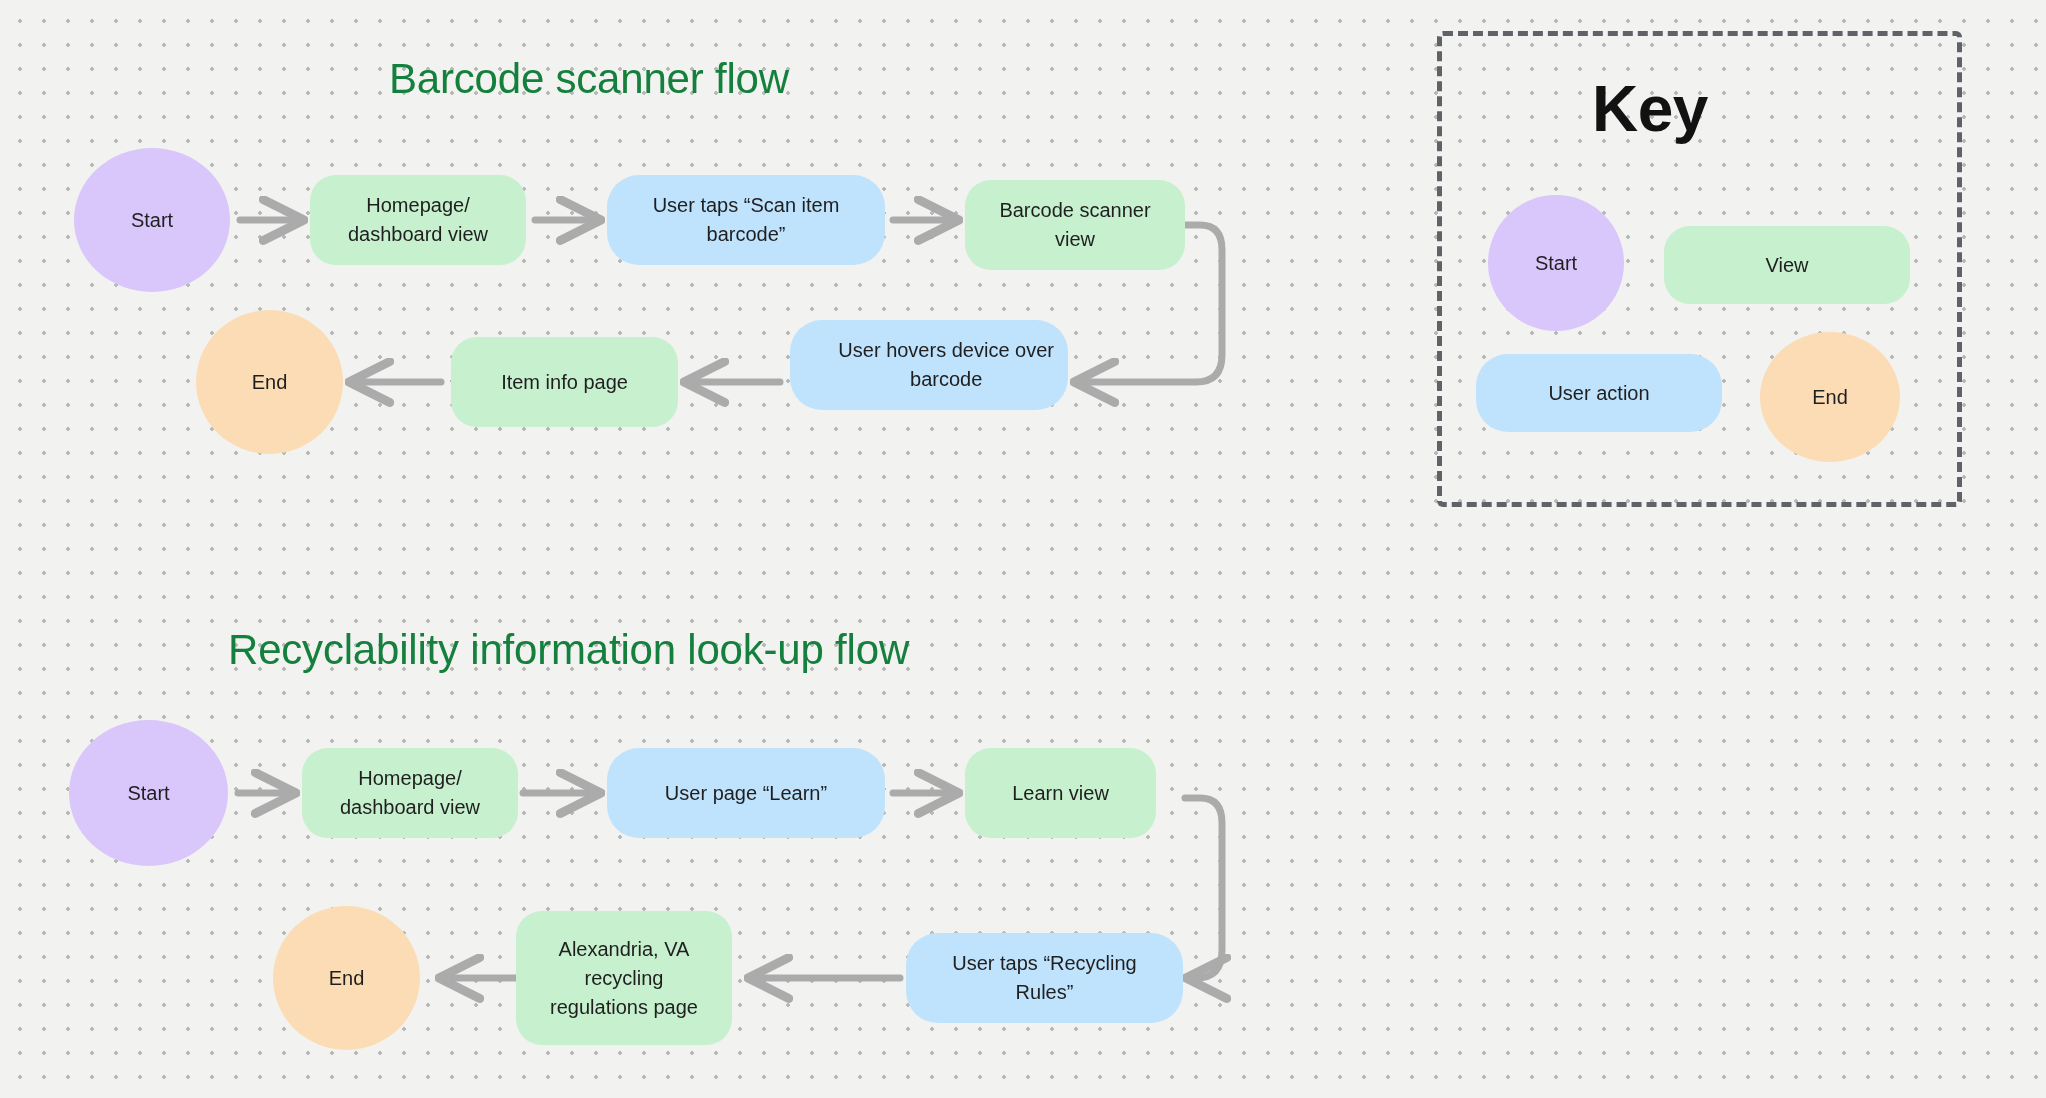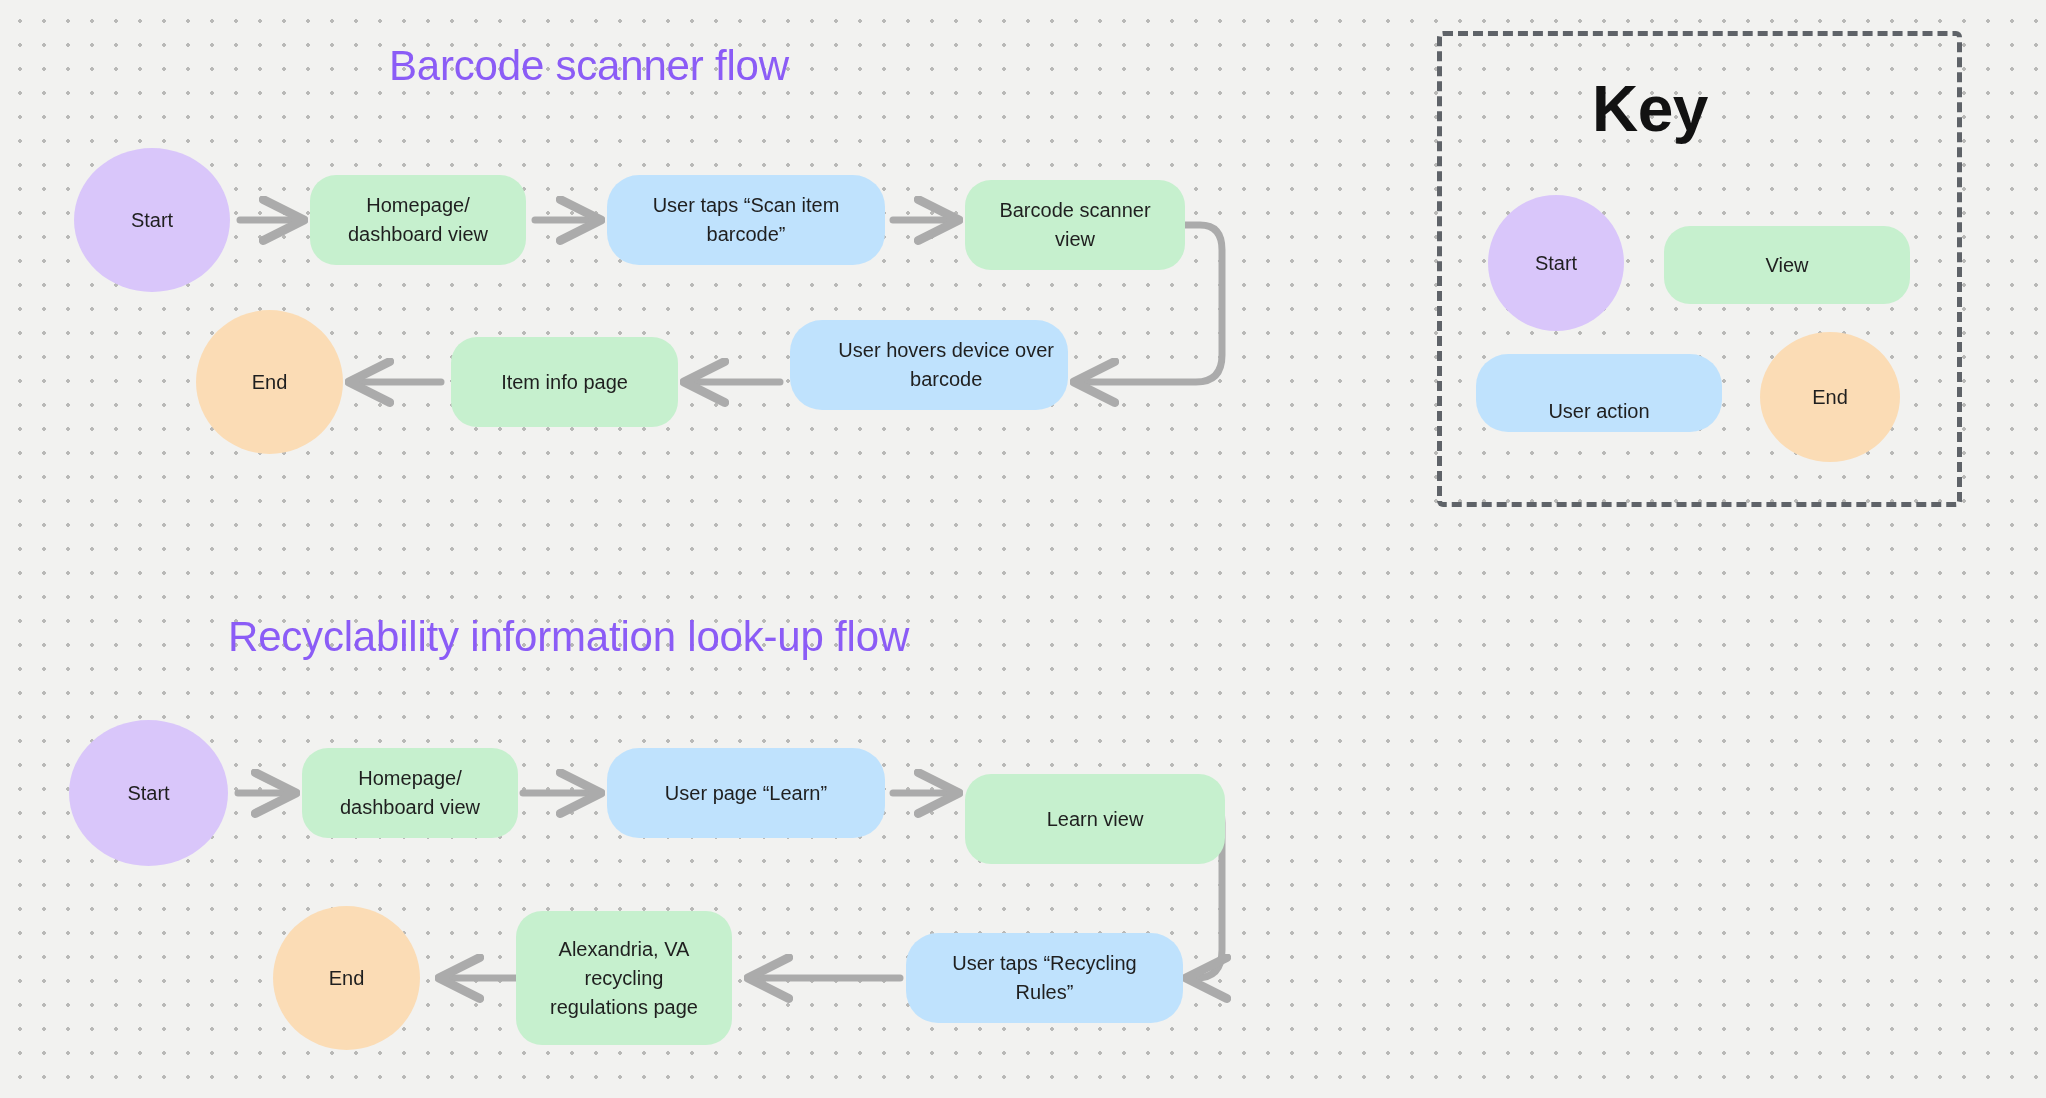--- a/index.html
+++ b/index.html
@@ -31,23 +31,24 @@
     width: 2046px;
     height: 1098px;
     pointer-events: none;
     overflow: visible;
   }
 
   .flow-title {
     position: absolute;
     font-size: 42px;
     font-weight: 400;
-    color: #8b5cf6;
+    color: #15803d;
     letter-spacing: -0.2px;
     white-space: nowrap;
+    margin-top: 13px;
   }
 
   .node {
     position: absolute;
     display: flex;
     align-items: center;
     justify-content: center;
     text-align: center;
     font-size: 20px;
     line-height: 1.45;
@@ -168,21 +169,21 @@
   </div>
 
   <div class="node view" style="left:302px; top:748px; width:216px; height:90px;">
     <span class="ml">Homepage/<br>dashboard view</span>
   </div>
 
   <div class="node action" style="left:607px; top:748px; width:278px; height:90px;">
     <span>User page “Learn”</span>
   </div>
 
-  <div class="node view" style="left:965px; top:748px; width:260px; height:90px;margin-top:26px;">
+  <div class="node view" style="left:965px; top:748px; width:191px; height:90px;">
     <span>Learn view</span>
   </div>
 
   <div class="node action" style="left:906px; top:933px; width:277px; height:90px;">
     <span class="ml">User taps “Recycling<br>Rules”</span>
   </div>
 
   <div class="node view" style="left:516px; top:911px; width:216px; height:134px;">
     <span class="ml">Alexandria, VA<br>recycling<br>regulations page</span>
   </div>
@@ -196,21 +197,21 @@
     <div class="key-title" style="left:150px; top:36px; position:absolute;">Key</div>
 
     <div class="node terminal start" style="left:46px; top:159px; width:136px; height:136px;">
       <span>Start</span>
     </div>
 
     <div class="node view" style="left:222px; top:190px; width:246px; height:78px;">
       <span>View</span>
     </div>
 
-    <div class="node action" style="left:34px; top:318px; width:246px; height:78px;align-items:flex-end;">
+    <div class="node action" style="left:34px; top:318px; width:246px; height:78px;">
       <span>User action</span>
     </div>
 
     <div class="node terminal end" style="left:318px; top:296px; width:140px; height:130px;">
       <span>End</span>
     </div>
   </div>
 
 </div>
 

